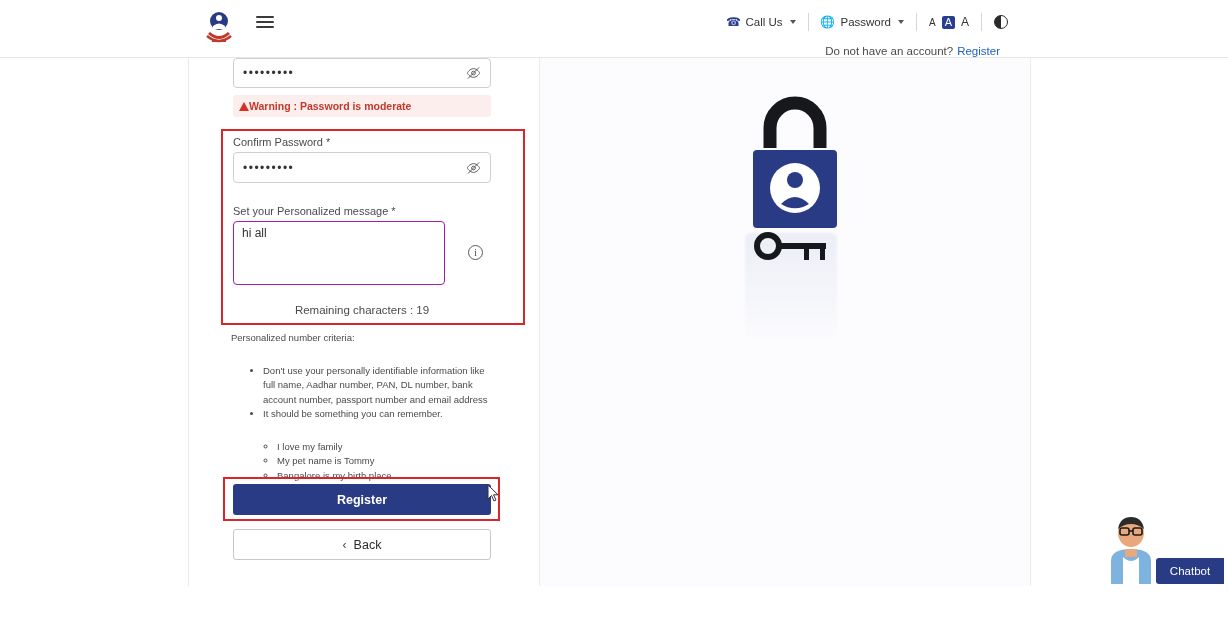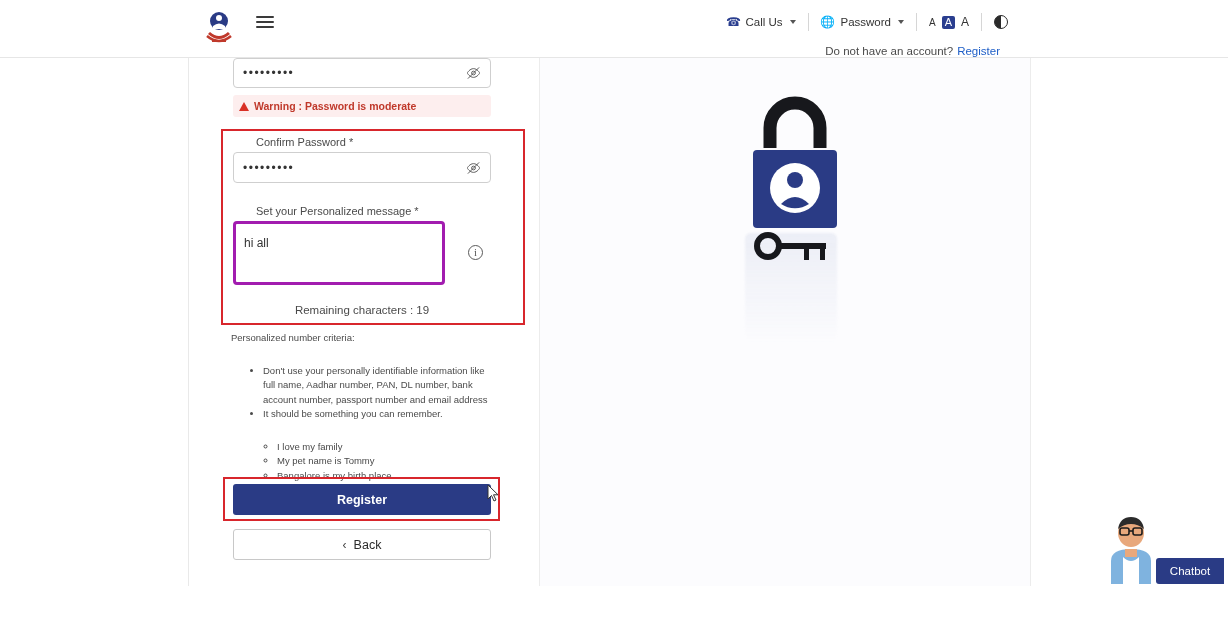--- a/index.html
+++ b/index.html
@@ -140,21 +140,20 @@
     left: 205px; top: 175px;
     width: 92px; height: 110px;
     background: linear-gradient(180deg, rgba(223,227,240,0.55), rgba(255,255,255,0));
     border-radius: 6px;
     filter: blur(1px);
   }
   .field-label {
     font-size: 11px;
     color: #4a4a4a;
     margin-bottom: 4px;
-    margin-left: 23px;
   }
   .input-wrap { position: relative; }
   .text-input {
     width: 258px;
     height: 31px;
     border: 1px solid #cfcfcf;
     border-radius: 4px;
     background: #fff;
     font-size: 12px;
     color: #333;
@@ -182,21 +181,20 @@
   }
 
   .warning-bar {
     position: absolute;
     left: 233px; top: 95px;
     width: 258px; height: 22px;
     background: #fdeeee;
     border-radius: 3px;
     display: flex; align-items: center;
     padding-left: 6px;
-    gap: 5px;
   }
   .warn-tri {
     width: 0; height: 0;
     border-left: 5px solid transparent;
     border-right: 5px solid transparent;
     border-bottom: 9px solid #d93025;
     position: relative;
   }
   .warning-text {
     font-size: 10.5px;
@@ -213,26 +211,26 @@
     background: transparent;
     pointer-events: none;
   }
 
   .confirm-block { position: absolute; left: 233px; top: 136px; width: 258px; }
   .pm-block { position: absolute; left: 233px; top: 205px; width: 258px; }
 
   .textarea-wrap { position: relative; width: 212px; }
   textarea.pm-area {
     width: 212px; height: 64px;
-    border: 3px solid #a21caf;
+    border: 1px solid #a21caf;
     border-radius: 4px;
     resize: none;
     font-size: 12px;
     color: #333;
-    padding: 12px 8px;
+    padding: 4px 8px;
     font-family: "Liberation Sans", sans-serif;
     outline: none;
   }
   .info-ico {
     position: absolute;
     right: -38px; top: 24px;
     width: 15px; height: 15px;
     border: 1.3px solid #5a5a5a;
     border-radius: 50%;
     color: #5a5a5a;

